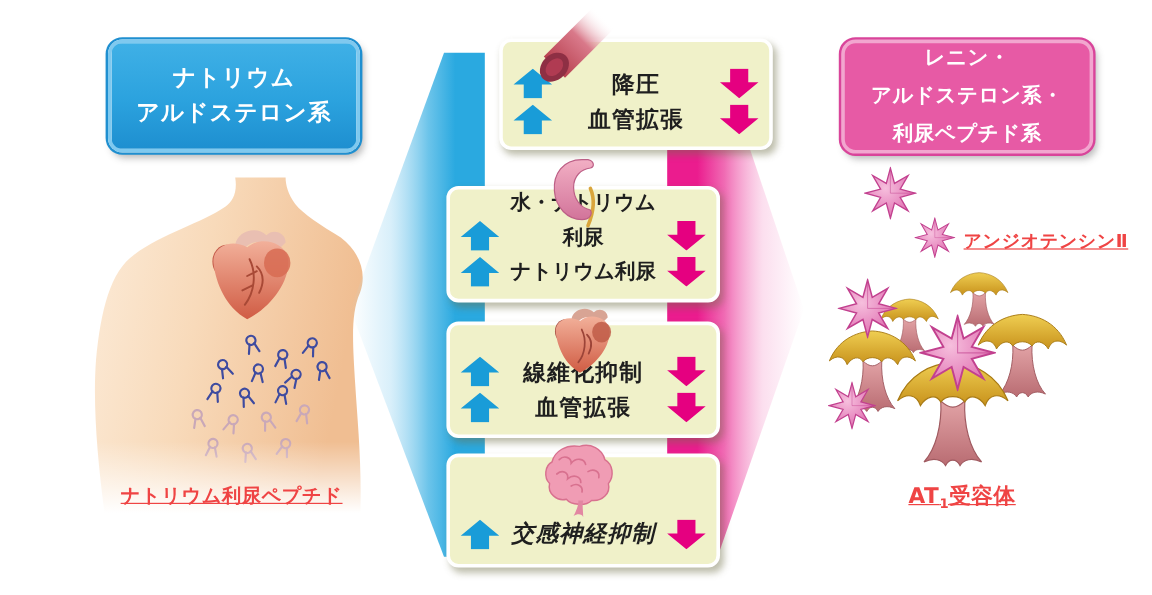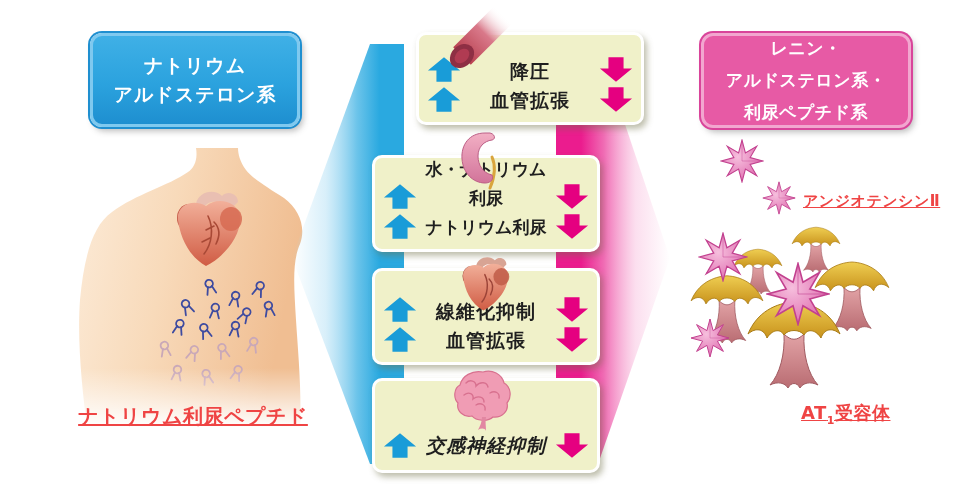--- a/index.html
+++ b/index.html
@@ -51,23 +51,23 @@
   .arrow-col.single{bottom:12px;}
   .arrow{width:34px;height:25px;}
   .arrow.up polygon{fill:var(--up-arrow,#199CD8);}
   .arrow.down{transform:rotate(180deg);}
   .arrow.down polygon{fill:var(--down-arrow,#E50080);}
 
   
   .caption{
     position:absolute;z-index:3;font-weight:bold;color:#ef4444;text-align:center;text-decoration:underline;
   }
-  .caption.np{left:52px;top:401px;width:282px;font-size:20px;line-height:1.5;letter-spacing:0.5px;}
+  .caption.np{left:52px;top:401px;width:282px;font-size:16px;line-height:1.5;letter-spacing:0.5px;}
   .caption.ang{left:803px;top:192px;font-size:15px;text-align:left;letter-spacing:0.5px;}
-  .caption.at1{left:757px;top:401px;font-size:18px;text-align:left;letter-spacing:0.5px;margin-left:44px;}
+  .caption.at1{left:757px;top:401px;font-size:18px;text-align:left;letter-spacing:0.5px;}
   .caption.at1 sub{font-size:11px;}
 </style>
 </head>
 <body>
 
 <div id="canvas">
 
   <svg class="layer bg" viewBox="0 0 960 496">
     <defs>
       <linearGradient id="gradBlue" x1="0" y1="0" x2="1" y2="0">

